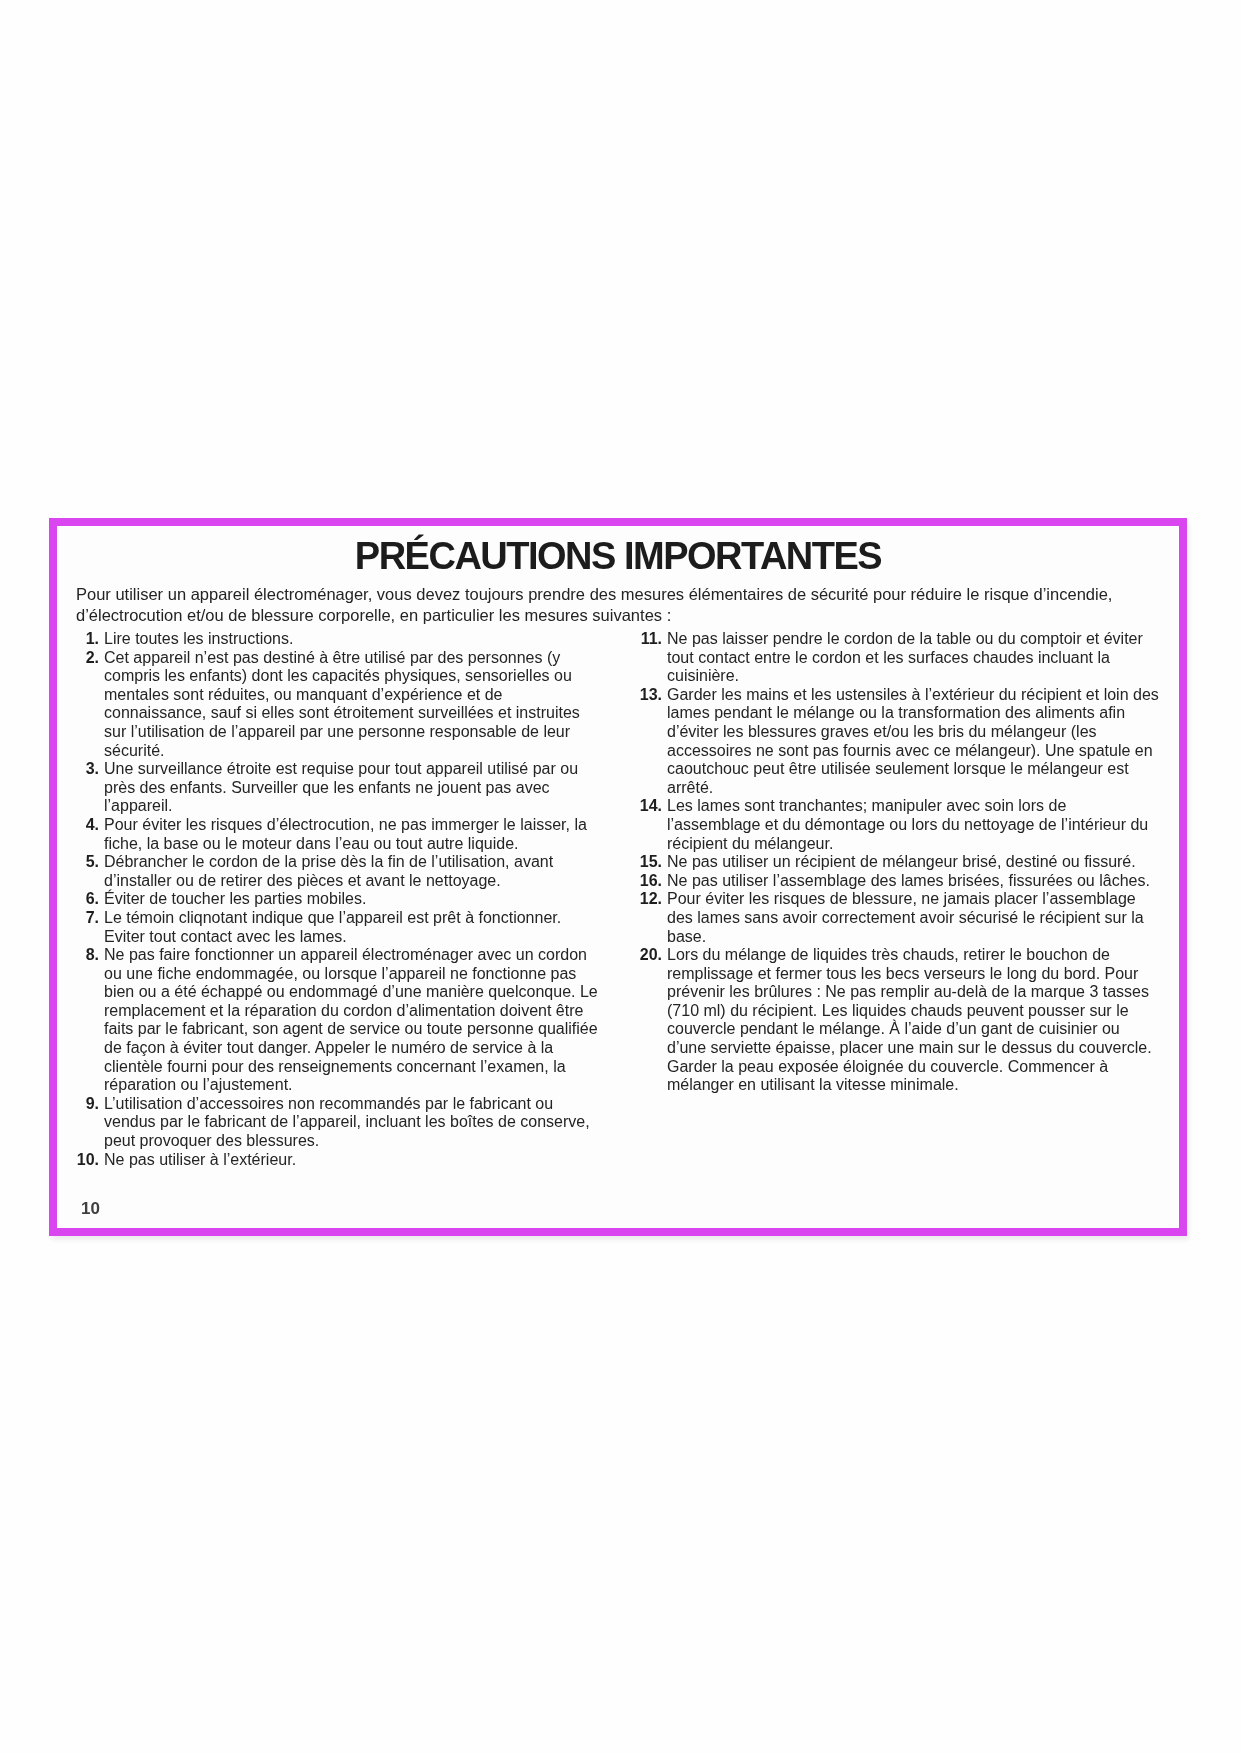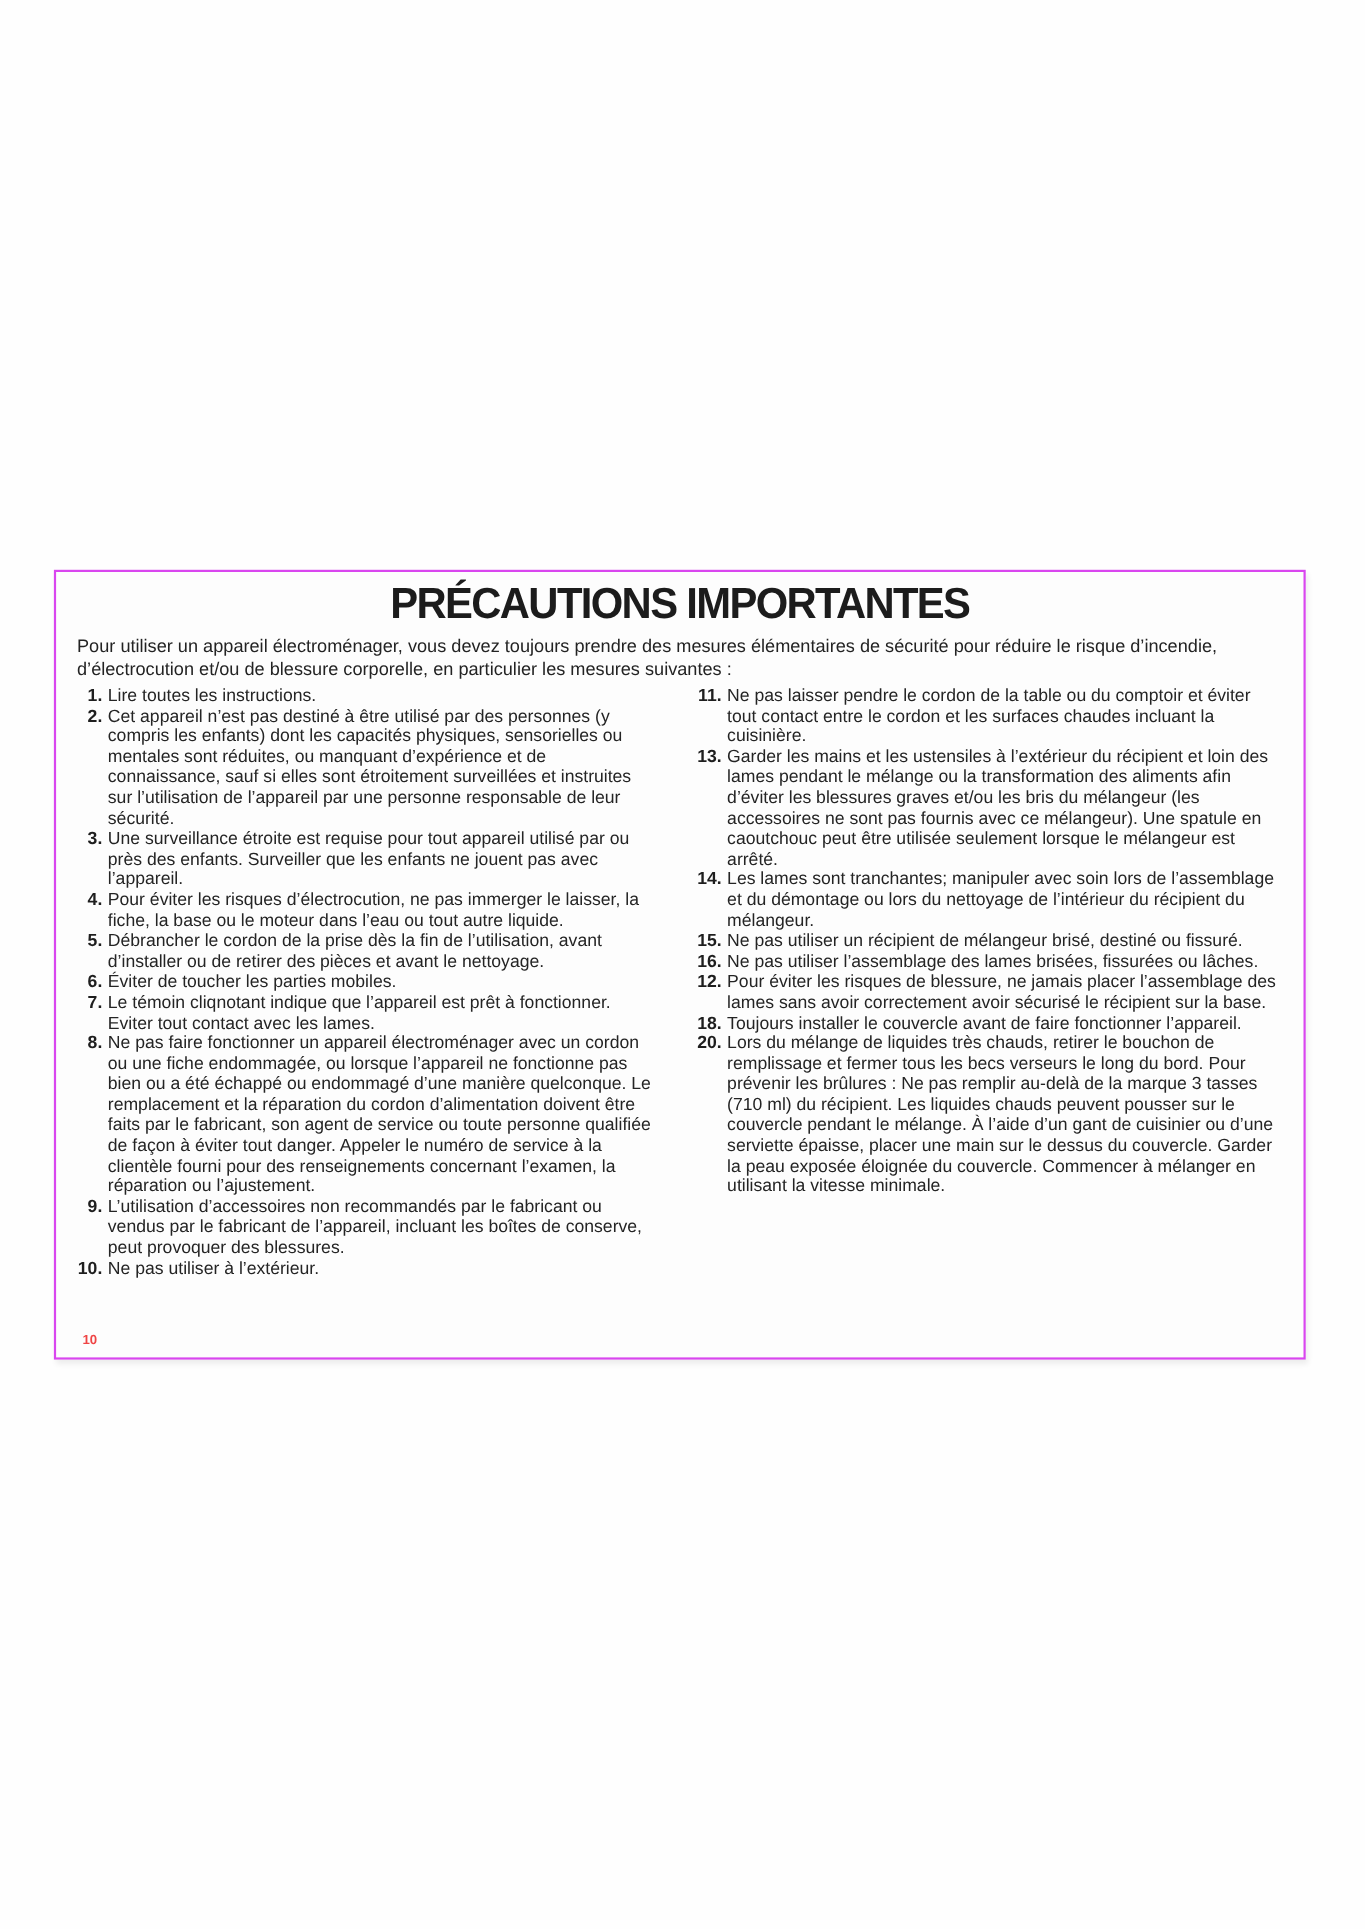--- a/index.html
+++ b/index.html
@@ -9,21 +9,21 @@
     font-family: "Liberation Sans", "DejaVu Sans", sans-serif;
     color: #222222;
     position: relative;
   }
   .page { position: relative; width: 1241px; height: 1754px; background: #fefefe; overflow: hidden; }
   .precautions-box {
     position: absolute;
     left: 49px; top: 518px;
     width: 1138px; height: 718px;
     box-sizing: border-box;
-    border: 2px solid #d946ef;
+    border: 8px solid #d946ef;
     background: #fdfdfd;
     box-shadow: 2px 4px 5px rgba(0,0,0,0.07);
     padding: 6px 19px 0 19px;
   }
   .box-title {
     text-align: center;
     font-size: 38px;
     font-weight: bold;
     letter-spacing: -1.5px;
     color: #1c1c1c;
@@ -49,23 +49,23 @@
     text-align: right;
     font-weight: bold;
     margin-right: 5px;
     white-space: nowrap;
     color: #1e1e1e;
   }
   .item .txt { flex: 1 1 auto; }
   .page-number {
     position: absolute;
     left: 24px; bottom: 9px;
-    font-size: 12px;
+    font-size: 17px;
     font-weight: bold;
-    color: #ef4444;
+    color: #404040;
   }
 </style>
 </head>
 <body>
 
 <div class="page">
   <div class="precautions-box">
 
     <div class="box-title">PRÉCAUTIONS IMPORTANTES</div>
 
@@ -135,24 +135,20 @@
         </div>
         <div class="item">
           <span class="num">16.</span>
           <span class="txt">Ne pas utiliser l’assemblage des lames brisées, fissurées ou lâches.</span>
         </div>
         <div class="item">
           <span class="num">12.</span>
           <span class="txt">Pour éviter les risques de blessure, ne jamais placer l’assemblage des lames sans avoir correctement avoir sécurisé le récipient sur la base.</span>
         </div>
         <div class="item">
-          <span class="num">18.</span>
-          <span class="txt">Toujours installer le couvercle avant de faire fonctionner l’appareil.</span>
-        </div>
-        <div class="item">
           <span class="num">20.</span>
           <span class="txt">Lors du mélange de liquides très chauds, retirer le bouchon de remplissage et fermer tous les becs verseurs le long du bord. Pour prévenir les brûlures : Ne pas remplir au-delà de la marque 3 tasses (710 ml) du récipient. Les liquides chauds peuvent pousser sur le couvercle pendant le mélange. À l’aide d’un gant de cuisinier ou d’une serviette épaisse, placer une main sur le dessus du couvercle. Garder la peau exposée éloignée du couvercle. Commencer à mélanger en utilisant la vitesse minimale.</span>
         </div>
       </div>
 
     </div>
 
     <div class="page-number">10</div>
   </div>
 </div>

